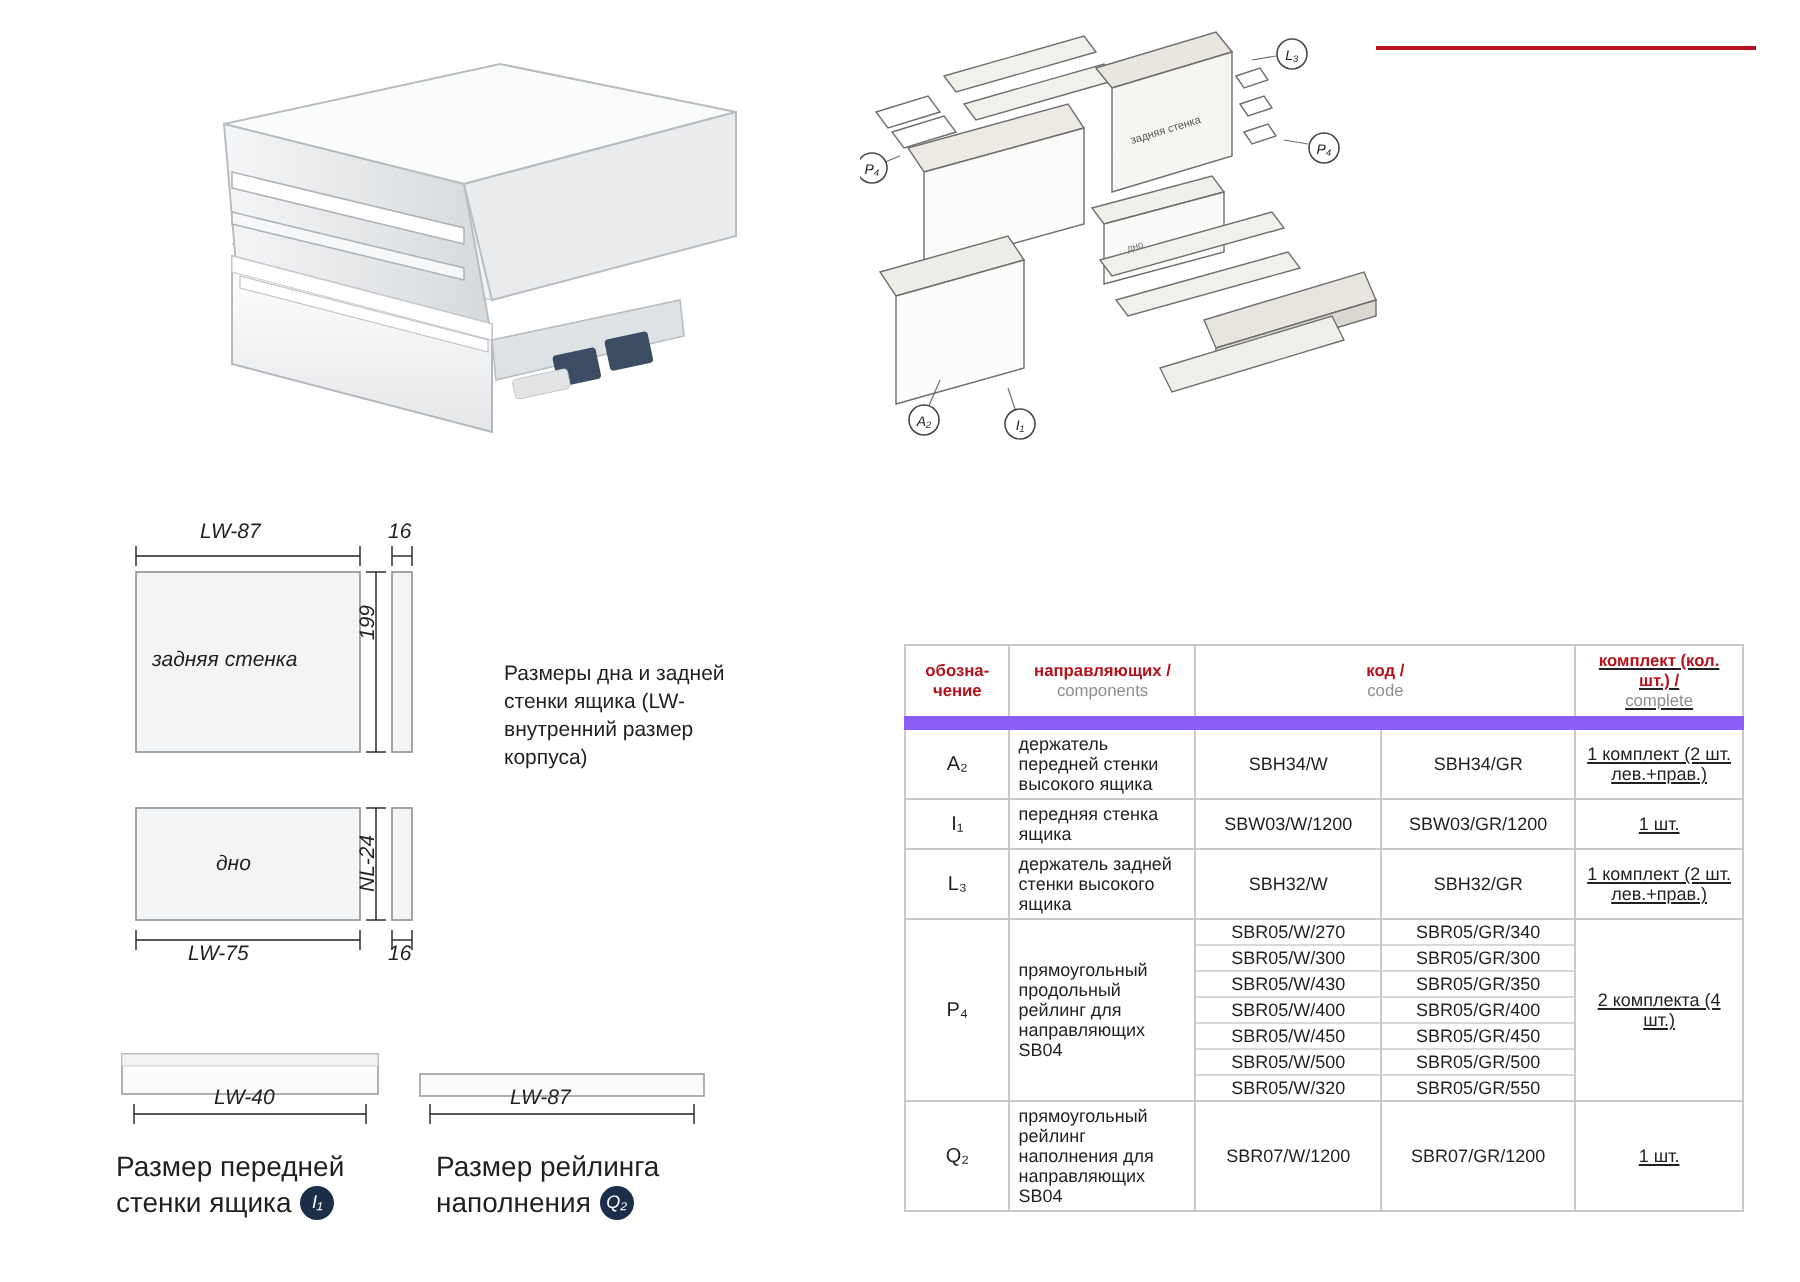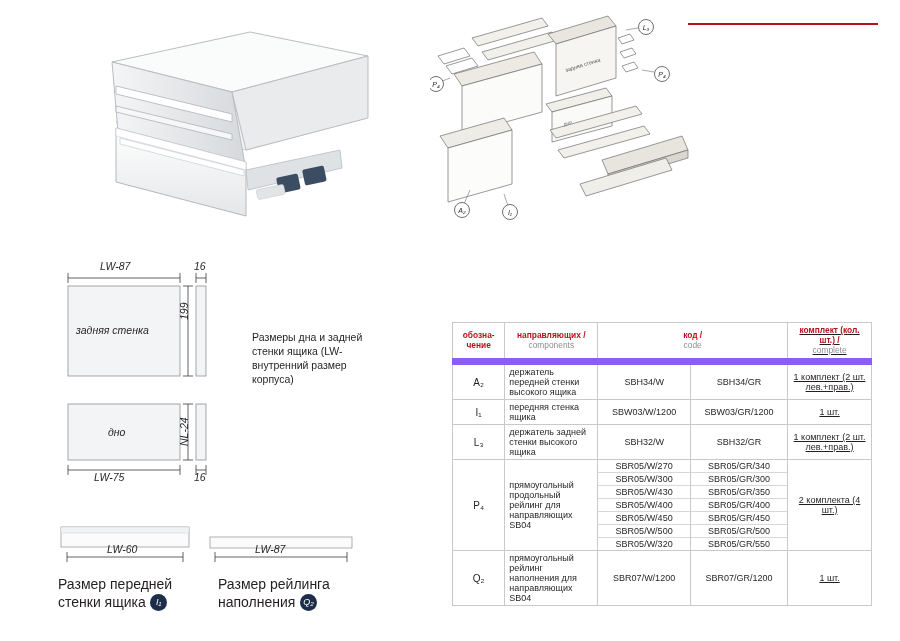--- a/index.html
+++ b/index.html
@@ -271,21 +271,21 @@
     <rect x="6" y="2" width="128" height="6" fill="#f1f2f3" stroke="#c3c7cb" stroke-width="0.4"></rect>
     <line x1="12" y1="32" x2="128" y2="32" stroke="#231f20" stroke-width="0.7"></line>
     <line x1="12" y1="27" x2="12" y2="37" stroke="#231f20" stroke-width="0.7"></line>
     <line x1="128" y1="27" x2="128" y2="37" stroke="#231f20" stroke-width="0.7"></line>
 
     <rect x="155" y="12" width="142" height="11" fill="#fbfbfc" stroke="#9a9ea2" stroke-width="0.8"></rect>
     <line x1="160" y1="32" x2="292" y2="32" stroke="#231f20" stroke-width="0.7"></line>
     <line x1="160" y1="27" x2="160" y2="37" stroke="#231f20" stroke-width="0.7"></line>
     <line x1="292" y1="27" x2="292" y2="37" stroke="#231f20" stroke-width="0.7"></line>
   </svg>
-  <div class="abs dim-label" style="left:52px;top:18px;">LW-60</div>
+  <div class="abs dim-label" style="left:52px;top:18px;">LW-40</div>
   <div class="abs dim-label" style="left:200px;top:18px;">LW-87</div>
 </div>
 
 <div class="abs" style="left:58px;top:575px;width:140px;">
   <span class="legend-note">Размер передней стенки ящика</span>
   <span class="circle-badge">I₁</span>
 </div>
 <div class="abs" style="left:218px;top:575px;width:145px;">
   <span class="legend-note">Размер рейлинга наполнения</span>
   <span class="circle-badge">Q₂</span>

